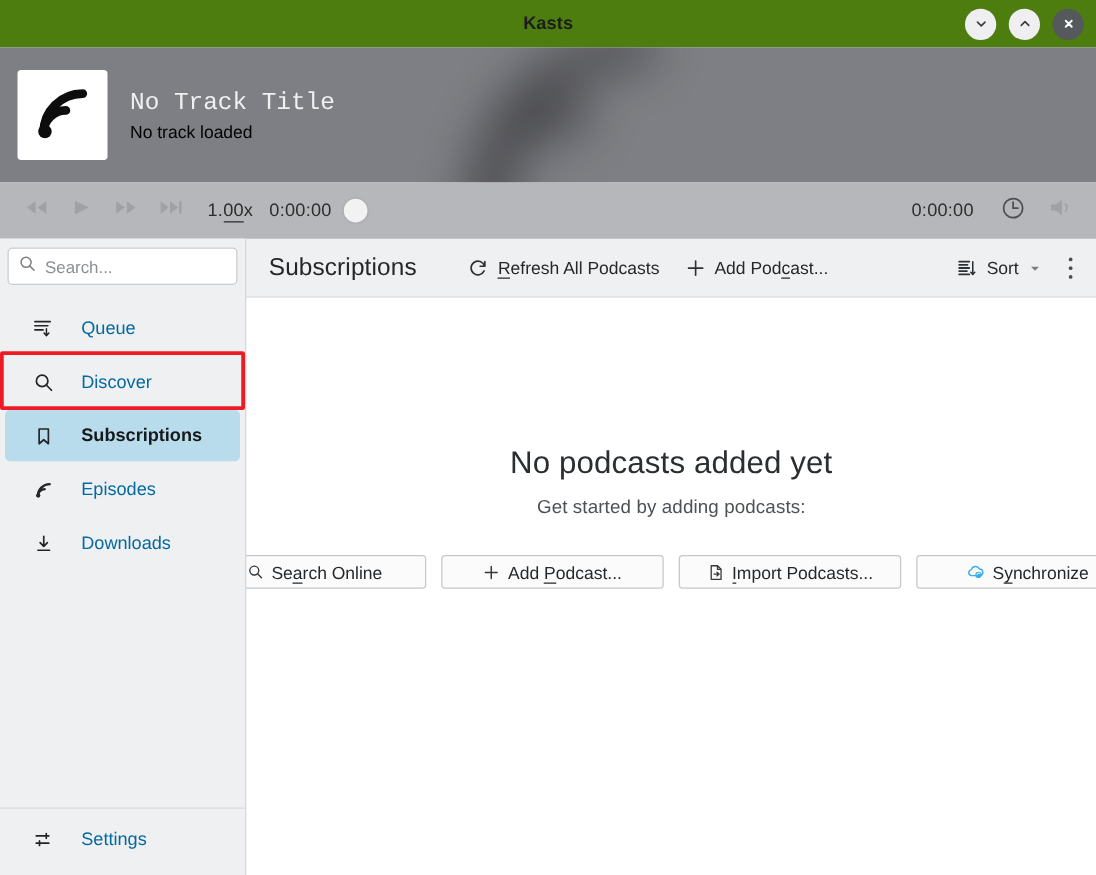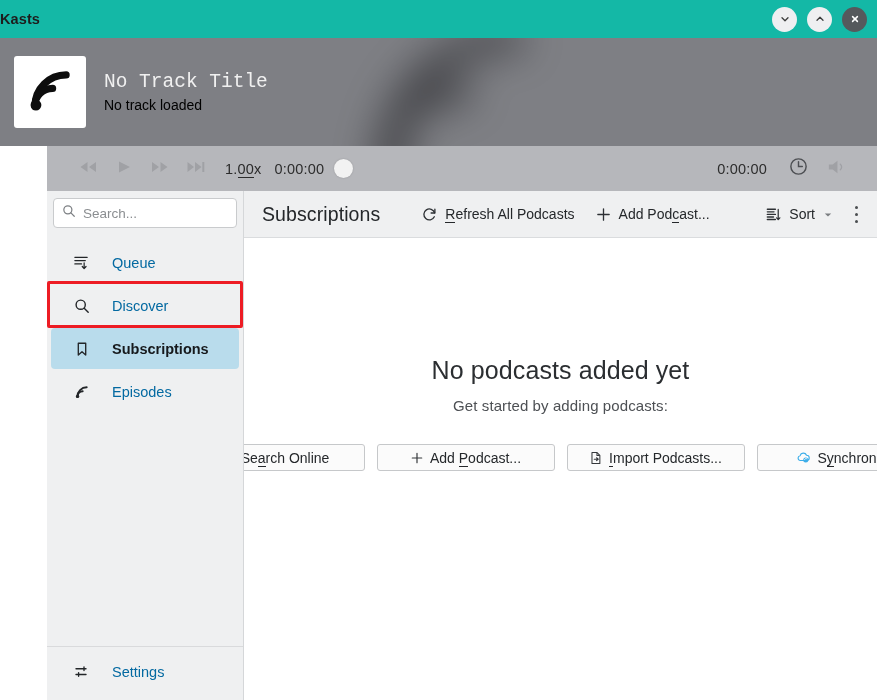--- a/index.html
+++ b/index.html
@@ -7,22 +7,22 @@
     width: 877px; height: 700px;
     font-family: "Liberation Sans", sans-serif;
     background: #ffffff;
     overflow: hidden;
   }
   .app { position: relative; width: 877px; height: 700px; display: flex; flex-direction: column; }
 
   
   .titlebar {
     height: 38px; flex: 0 0 38px;
-    background: #14b8a6;
-    display: flex; align-items: center; 
+    background: #4d7c0f;
+    display: flex; align-items: center; justify-content: center;
     position: relative;
   }
   .titlebar-title {
     font-size: 14.5px; font-weight: bold; color: #1d1d1d; letter-spacing: .1px;
   }
   .win-controls {
     position: absolute; right: 10px; top: 0; height: 38px;
     display: flex; align-items: center; gap: 10px;
   }
   .win-btn {
@@ -54,23 +54,22 @@
   }
   .track-text { margin-left: 18px; }
   .track-title { font-size: 19.5px; color: #f0f0f0; line-height: 1.28; font-family: Liberation Mono, monospace; }
   .track-sub { font-size: 14px; color: #000000; line-height: 1.3; margin-top: 1px; }
 
   
   .player-controls {
     flex: 0 0 45px; height: 45px;
     background: #b6b7bb;
     display: flex; align-items: center;
-    padding: 0 24px;
+    padding: 0 12px;
     position: relative;
-    margin-left: 47px;
   }
   .pc-left { display: flex; align-items: center; gap: 2px; }
   .pc-btn {
     width: 34px; height: 34px;
     display: flex; align-items: center; justify-content: center;
     color: #a0a1a5;
   }
   .speed {
     font-size: 14.5px; color: #2b2b2b; margin-left: 12px;
     letter-spacing: .2px; white-space: nowrap;
@@ -88,21 +87,20 @@
   
   .body { flex: 1; display: flex; min-height: 0; }
 
   
   .sidebar {
     width: 197px; flex: 0 0 197px;
     background: #eff0f1;
     border-right: 1px solid #d5d7d9;
     display: flex; flex-direction: column;
     position: relative;
-    margin-left: 47px;
   }
   .search-row { padding: 7px 6px 8px 6px; background: #eff0f1; }
   .search-box {
     height: 30px; background: #ffffff;
     border: 1px solid #c9cbcd; border-radius: 4px;
     display: flex; align-items: center; padding: 0 8px; gap: 7px;
   }
   .search-box .ph { font-size: 13.5px; color: #8b8e91; }
   .nav-list { padding-top: 4px; }
   .nav-item {
@@ -337,20 +335,29 @@
               <g fill="none" stroke="currentColor" stroke-width="1.9" stroke-linecap="round">
                 <path d="M3.3 12.7 A9.4 9.4 0 0 1 12.7 3.3"></path>
                 <path d="M3.3 12.7 A5.4 5.4 0 0 1 8.7 7.3"></path>
               </g>
               <circle cx="3.6" cy="12.4" r="1.7" fill="currentColor"></circle>
             </svg>
           </span>
           <span class="label">Episodes</span>
         </div>
 
+        <div class="nav-item">
+          <span class="nav-icon">
+            <svg width="16" height="16" viewBox="0 0 16 16">
+              <path d="M8 2 L8 9.6 M5.1 7.1 L8 10.1 L10.9 7.1" fill="none" stroke="currentColor" stroke-width="1.35" stroke-linecap="round" stroke-linejoin="round"></path>
+              <path d="M3.4 13.2 H12.6" stroke="currentColor" stroke-width="1.35" stroke-linecap="round"></path>
+            </svg>
+          </span>
+          <span class="label">Downloads</span>
+        </div>
 
       </div>
 
       <div class="sidebar-spacer"></div>
 
       <div class="sidebar-bottom">
         <div class="nav-item">
           <span class="nav-icon">
             <svg width="16" height="16" viewBox="0 0 16 16">
               <g stroke="currentColor" stroke-width="1.35" stroke-linecap="round">

